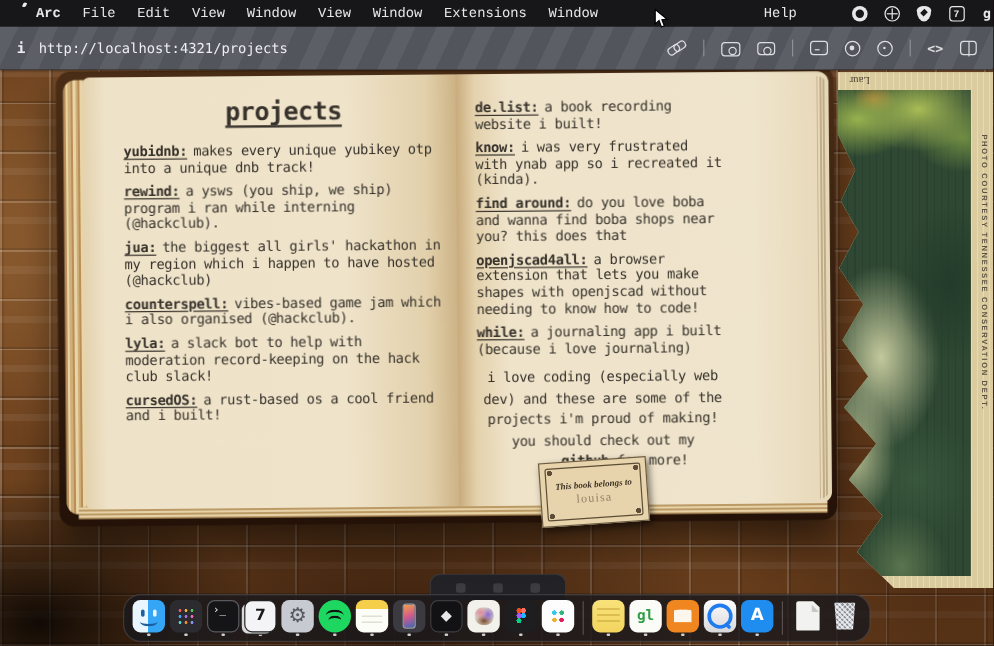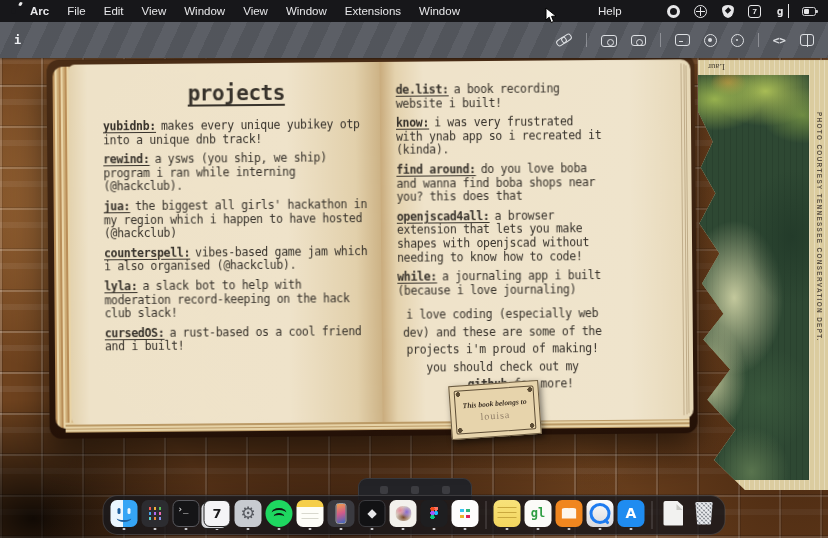--- a/index.html
+++ b/index.html
@@ -5,21 +5,21 @@
   * { margin:0; padding:0; box-sizing:border-box; }
   html,body { width:828px; height:538px; overflow:hidden; background:#000; }
   body { font-family:"Liberation Sans", sans-serif; position:relative; }
 
   
   .menubar{
     position:absolute; top:0; left:0; width:828px; height:22px;
     background:#17171a; display:flex; align-items:center;
     color:#e7e7e9; font-size:11.5px; z-index:50; padding:0 10px;
   }
-  .menubar .menu-item{ padding:0 9px; }
+  .menubar .menu-item{ padding:0 9px;font-family:Liberation Mono, monospace; }
   .menubar .app-menu{ font-weight:bold; }
   .apple{ width:11px; height:12px; background:#ededee; border-radius:45% 45% 48% 48%/40% 40% 55% 55%; position:relative; margin:0 7px 0 4px;}
   .apple::before{ content:""; position:absolute; top:-3px; left:5px; width:3px; height:4px; background:#ededee; border-radius:60% 0 60% 0; transform:rotate(20deg);}
   .apple::after{ content:""; position:absolute; top:3px; right:-2px; width:5px; height:6px; background:#17171a; border-radius:50%;}
   .status-cluster{ display:flex; align-items:center; gap:13px; margin-left:36px; }
   .help-item{ margin-left:120px; }
   .sicon{ width:14px; height:14px; position:relative; display:flex; align-items:center; justify-content:center; color:#e7e7e9; font-size:11px;}
   .circ{ width:13px; height:13px; border-radius:50%; background:#e7e7e9; position:relative;}
   .circ.dark-center::after{ content:""; position:absolute; inset:3px; border-radius:50%; background:#17171a;}
   .grid-circ{ width:13px; height:13px; border-radius:50%; border:1.4px solid #e7e7e9; background:
@@ -258,20 +258,21 @@
 
   </div>
 </div>
 
 <svg class="cursor-arrow" width="13" height="17" viewBox="0 0 13 17">
   <path d="M1 1 L1 13 L4.2 10.2 L6.2 15.5 L8.6 14.4 L6.6 9.4 L11 9 Z" fill="#fff" stroke="#000" stroke-width="1"></path>
 </svg>
 
 <div class="urlbar">
   <span class="info-i">i</span>
+  <span class="url-text">http://localhost:4321/projects</span>
   <div class="urlbar-actions">
     <span class="uicon chain"></span>
     <span class="ubar-divider"></span>
     <span class="uicon piprect"></span>
     <span class="uicon camera"></span>
     <span class="ubar-divider"></span>
     <span class="uicon termwin"></span>
     <span class="uicon wheel"></span>
     <span class="uicon crosshair"></span>
     <span class="ubar-divider"></span>

